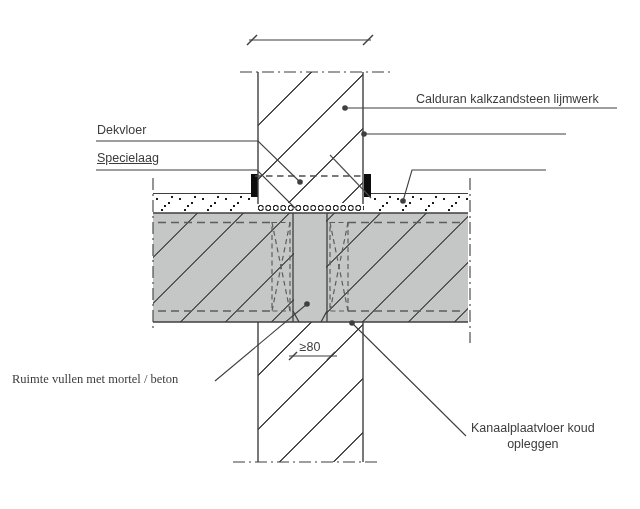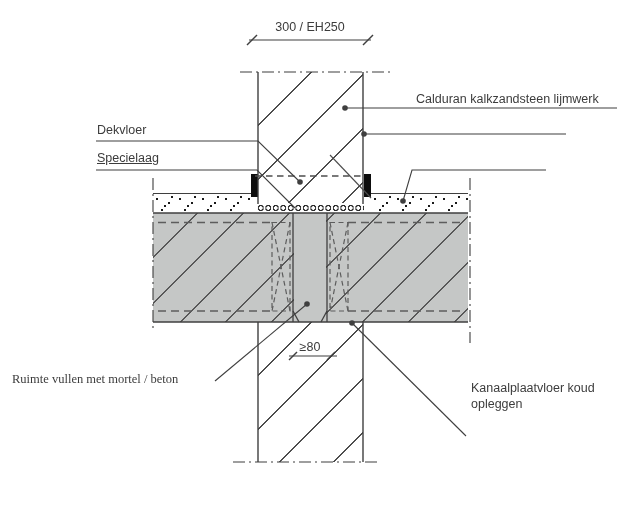--- a/index.html
+++ b/index.html
@@ -2,21 +2,21 @@
 <html><head>
 <meta charset="utf-8">
 <style>
   html,body{margin:0;padding:0;background:#ffffff;}
   .stage{
     position:relative;width:640px;height:509px;background:#ffffff;overflow:hidden;
     font-family:"Liberation Sans", sans-serif;color:#3c3c3c;
   }
   .abs{position:absolute;}
   .label{
-    position:absolute;font-size:12.5px;line-height:1.2;color:#3c3c3c;white-space:nowrap;
+    position:absolute;font-size:12.5px;line-height:1.2;color:#3c3c3c;white-space:nowrap;text-align:center;
   }
   .label.center{text-align:center;}
   .label.multiline{white-space:pre-line;}
   
   .wall-hatch{
     background-color:#ffffff;
     background-image:repeating-linear-gradient(135deg, transparent 0 37px, #4d4d4d 37px 38.3px);
   }
   
   .slab-hatch{
@@ -129,30 +129,29 @@
     <g stroke="#3f3f3f" stroke-width="1.1">
       <line x1="249" y1="40" x2="371" y2="40"></line>
       <line x1="247" y1="45" x2="257" y2="35" stroke-width="1.5"></line>
       <line x1="363" y1="45" x2="373" y2="35" stroke-width="1.5"></line>
       <line x1="289" y1="356" x2="337" y2="356"></line>
       <line x1="289" y1="360" x2="297" y2="352" stroke-width="1.5"></line>
       <line x1="327" y1="360" x2="335" y2="352" stroke-width="1.5"></line>
     </g>
   </svg>
 
-  <div class="label center" style="left:250px;top:20px;width:120px;">300 / EH250</div>
 
   <div class="label" style="left:416px;top:92px;">Calduran kalkzandsteen lijmwerk</div>
 
 
 
   <div class="label" style="left:97px;top:123px;">Dekvloer</div>
 
   <div class="label" style="left:97px;top:151px;text-decoration:underline;">Specielaag</div>
 
   <div class="label center" style="left:284px;top:340px;width:52px;">≥80</div>
 
   <div class="label" style="left:12px;top:372px;font-family:Liberation Serif, serif;">Ruimte vullen met mortel / beton</div>
 
-  <div class="label multiline" style="left:471px;top:380px;line-height:1.3;">Kanaalplaatvloer koud
+  <div class="label multiline" style="left:471px;top:420px;line-height:1.3;">Kanaalplaatvloer koud
 opleggen</div>
 
 </div>
 
 </body></html>

